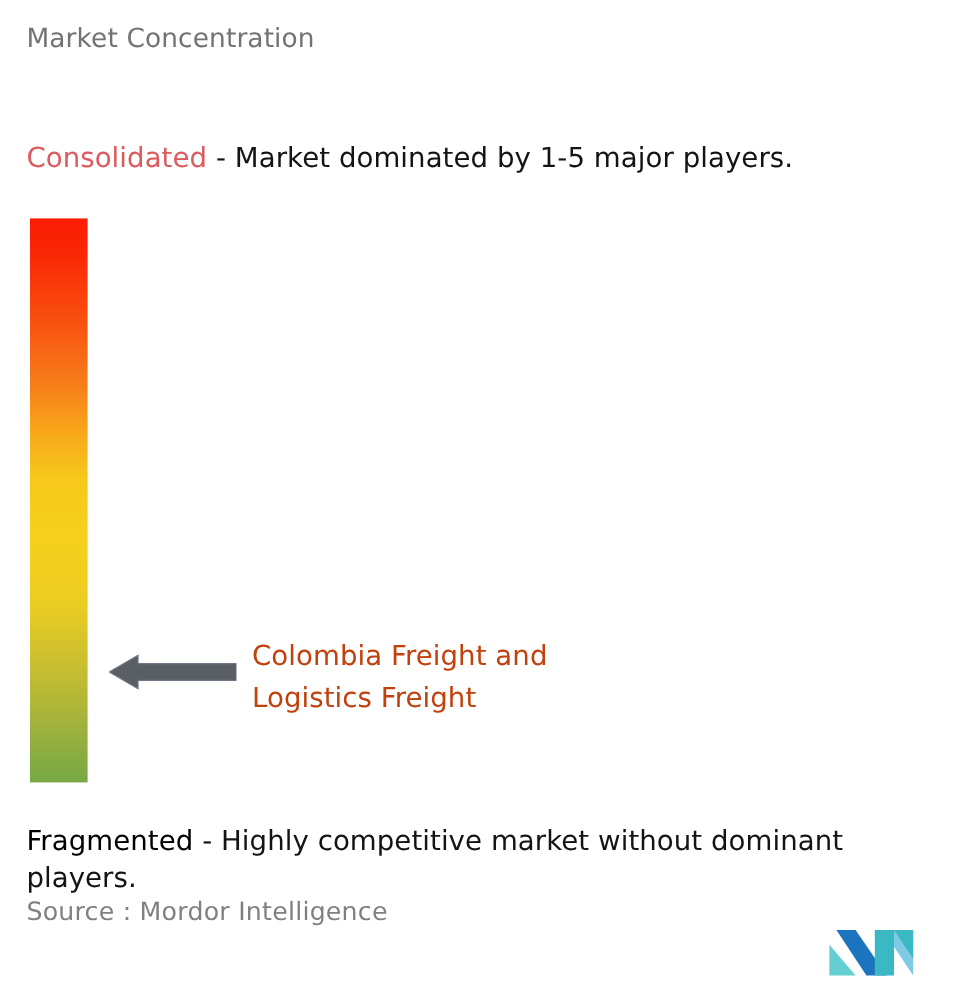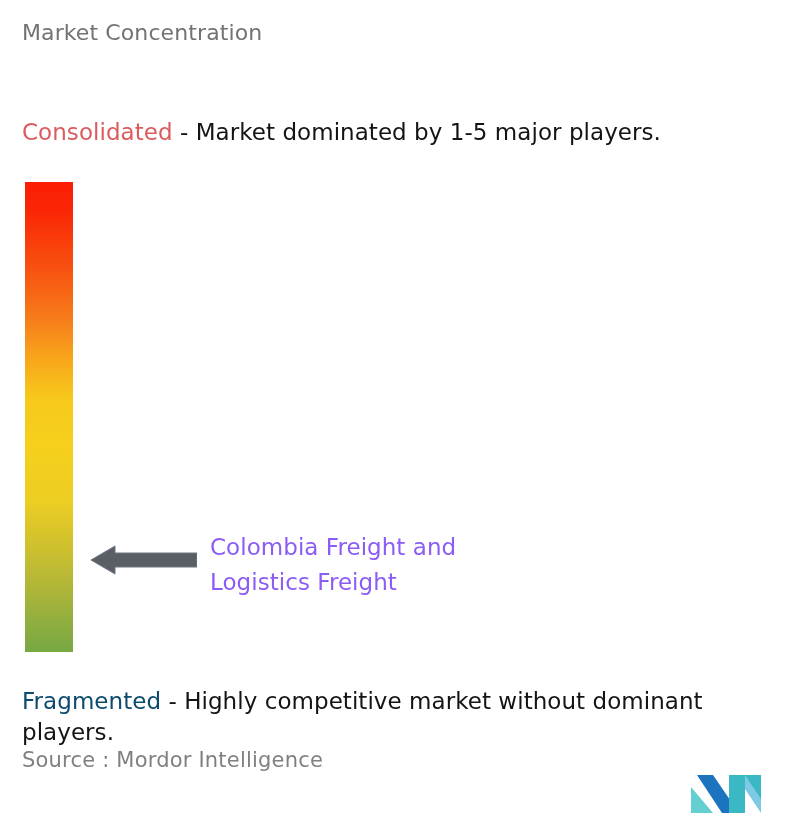--- a/index.html
+++ b/index.html
@@ -51,21 +51,21 @@
   }
   .legend-bottom {
     left: 22px;
     top: 686px;
     width: 766px;
   }
   .term-consolidated {
     color: #dc5b5e;
   }
   .term-fragmented {
-    color: #0c4a6e;
+    color: #000000;
   }
   .legend-desc {
     color: #141414;
   }
 
   
   .scale-bar {
     position: absolute;
     left: 25px;
     top: 182px;
@@ -98,21 +98,21 @@
   }
 
   
   .callout-label {
     position: absolute;
     left: 210px;
     top: 530px;
     width: 360px;
     font-size: 23px;
     line-height: 35px;
-    color: #8b5cf6;
+    color: #c2410c;
     letter-spacing: 0.05px;
   }
   .callout-label span {
     display: block;
   }
 
   
   .source-text {
     position: absolute;
     left: 22px;

